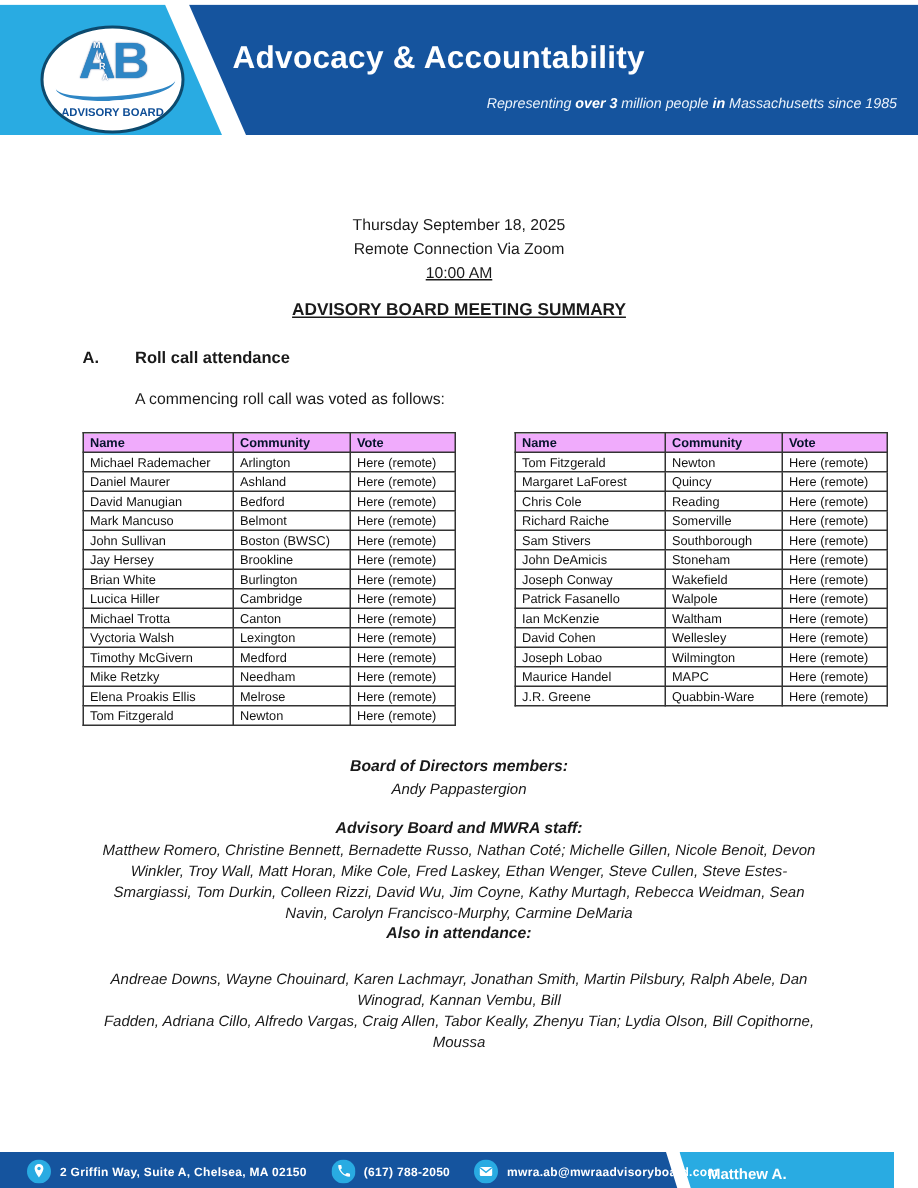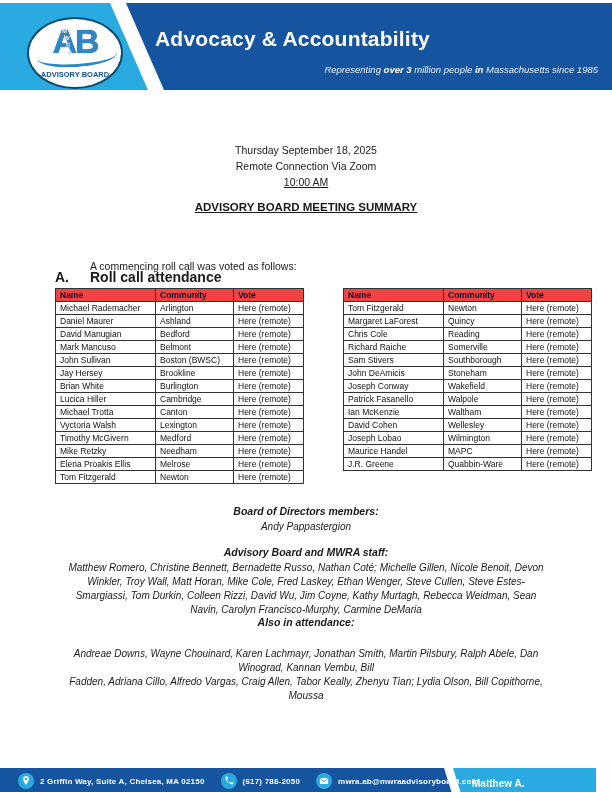--- a/index.html
+++ b/index.html
@@ -32,31 +32,31 @@
   .header-tagline { position:absolute; right:14px; top:61px; z-index:2;
       font-size:9.5px; font-style:italic; color:#EAF2FB; }
   .header-tagline b { font-weight:bold; color:#fff; }
 
   
   .center-block { position:absolute; left:0; width:612px; text-align:center; color:#1a1a1a; }
   .date-block { top:142px; font-size:10.5px; line-height:16px; }
   .underline { text-decoration:underline; }
   .summary-title { top:201px; font-size:11.5px; font-weight:bold; text-decoration:underline; }
 
-  .section-head { position:absolute; left:55px; top:233px; font-size:14px; font-weight:bold; color:#1a1a1a;margin-top:36px; }
+  .section-head { position:absolute; left:55px; top:233px; font-size:11px; font-weight:bold; color:#1a1a1a; }
   .section-head .sec-label { display:inline-block; width:35px; }
   .section-intro { position:absolute; left:90px; top:260px; font-size:10.5px; color:#1a1a1a; }
 
   
   table.roll { position:absolute; top:288px; border-collapse:collapse; font-size:8.5px; color:#111; }
   table.roll.left  { left:55px; }
   table.roll.right { left:343px; }
   table.roll th, table.roll td { border:1px solid #333; padding:1px 4px; line-height:10px; height:12px;
       text-align:left; font-weight:normal; white-space:nowrap; overflow:hidden; }
-  table.roll th { background:#ef4444; font-weight:bold; color:#06132B; }
+  table.roll th { background:#f0abfc; font-weight:bold; color:#06132B; }
   table.roll .c-name { width:100px; }
   table.roll .c-comm { width:78px; }
   table.roll .c-vote { width:70px; }
 
   
   .att { position:absolute; left:62px; width:488px; text-align:center; color:#1a1a1a; }
   .att-h { font-weight:bold; font-style:italic; font-size:10.5px; }
   .att-p { font-style:italic; font-size:10px; line-height:14px; }
   .pos-board-h { top:505px; }
   .pos-board-m { top:520px; }

